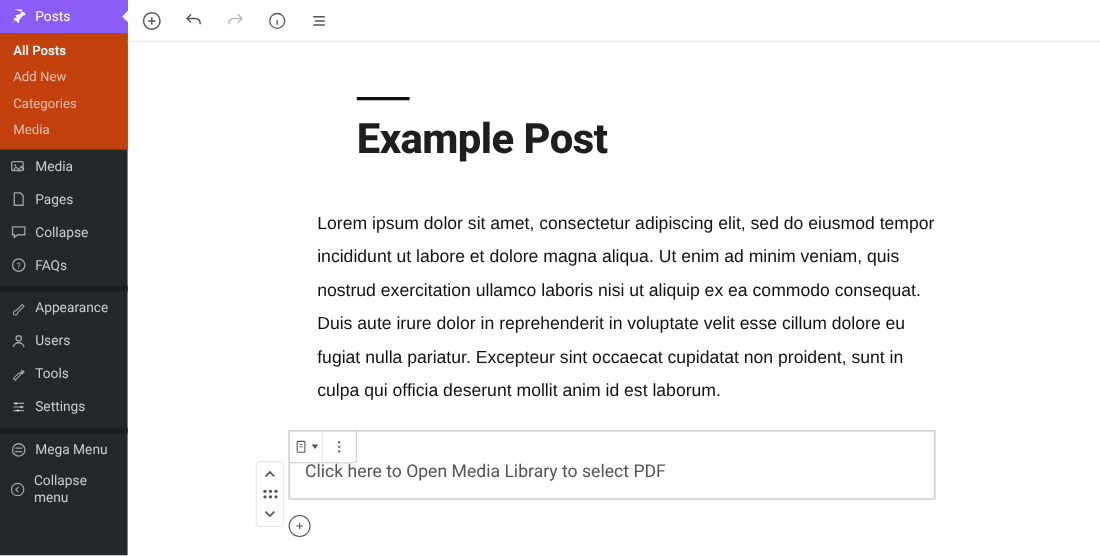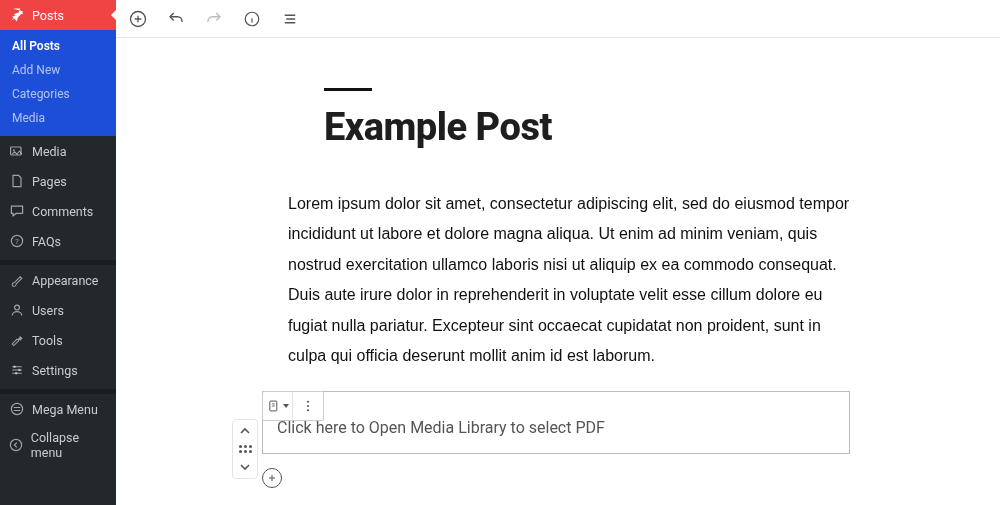--- a/index.html
+++ b/index.html
@@ -3,24 +3,24 @@
 <meta charset="utf-8">
 <style>
 * { margin: 0; padding: 0; box-sizing: border-box; }
 body { font-family: -apple-system, BlinkMacSystemFont, "Segoe UI", Roboto, sans-serif; font-size: 13px; color: #1e1e1e; background: #fff; overflow: hidden; }
 .app { display: flex; width: 1000px; height: 505px; }
 
 
 .sidebar { width: 116px; background: #23282d; color: #eee; display: flex; flex-direction: column; font-size: 12.5px; }
 .side-item { display: flex; align-items: center; gap: 6px; padding: 6px 8px; color: #ccc; cursor: pointer; position: relative; }
 .side-item .ic { width: 18px; height: 18px; display: flex; align-items: center; justify-content: center; color: rgba(240,245,250,.6); }
-.side-item.active { background: #ef4444; color: #fff; }
+.side-item.active { background: #8b5cf6; color: #fff; }
 .side-item.active .ic { color: #fff; }
 .side-item.active::after { content: ""; position: absolute; right: -1px; top: 50%; transform: translateY(-50%); border: 6px solid transparent; border-right-color: #fff; }
-.sub { background: #1d4ed8; padding: 4px 0 6px; }
+.sub { background: #c2410c; padding: 4px 0 6px; }
 .sub-item { padding: 5px 12px; color: rgba(240,245,250,.7); cursor: pointer; font-size: 12px; }
 .sub-item.current { color: #fff; font-weight: 600; }
 .sep { height: 5px; background: #191e23; margin: 4px 0 0; }
 .side-bottom { }
 
 
 .main { flex: 1; display: flex; flex-direction: column; }
 .topbar { height: 38px; display: flex; align-items: center; gap: 14px; padding: 0 10px; border-bottom: 1px solid #e2e4e7; }
 .topbar .tb { width: 24px; height: 24px; display: flex; align-items: center; justify-content: center; color: #555; cursor: pointer; }
 .topbar .tb.disabled { color: #bbb; cursor: default; }
@@ -85,21 +85,21 @@
           </svg>
         </span>
       <span>Pages</span>
     </div>
     <div class="side-item">
       <span class="ic">
           <svg width="16" height="16" viewBox="0 0 20 20" fill="currentColor">
             <path d="M3 4h14v9H9l-4 3v-3H3z" fill="none" stroke="currentColor" stroke-width="1.5"></path>
           </svg>
         </span>
-      <span>Comments</span>
+      <span>Collapse</span>
     </div>
     <div class="side-item">
       <span class="ic">
           <svg width="16" height="16" viewBox="0 0 20 20" fill="currentColor">
             <circle cx="10" cy="10" r="7" fill="none" stroke="currentColor" stroke-width="1.5"></circle>
             <text x="10" y="14" text-anchor="middle" font-size="10" fill="currentColor">?</text>
           </svg>
         </span>
       <span>FAQs</span>
     </div>

